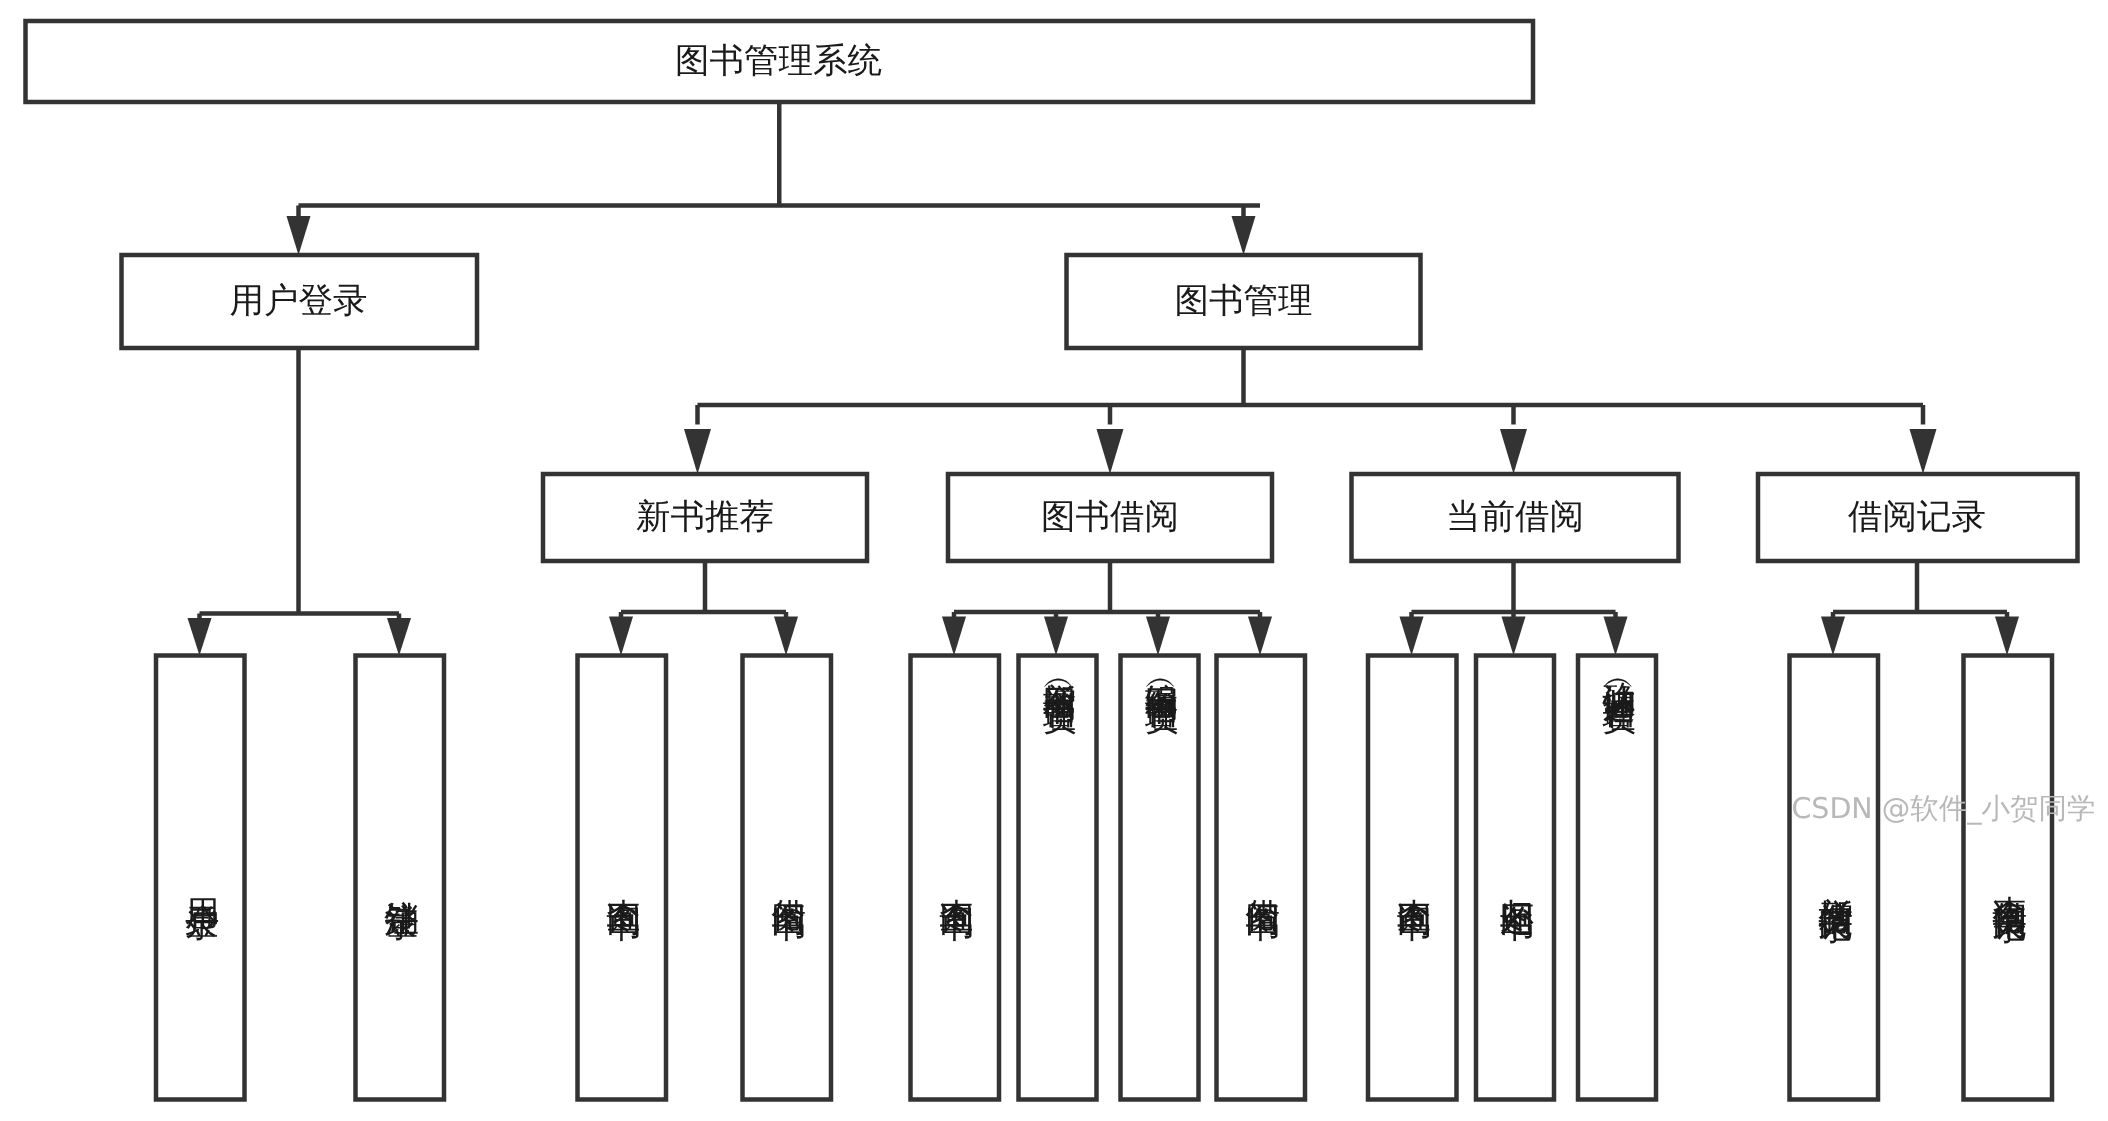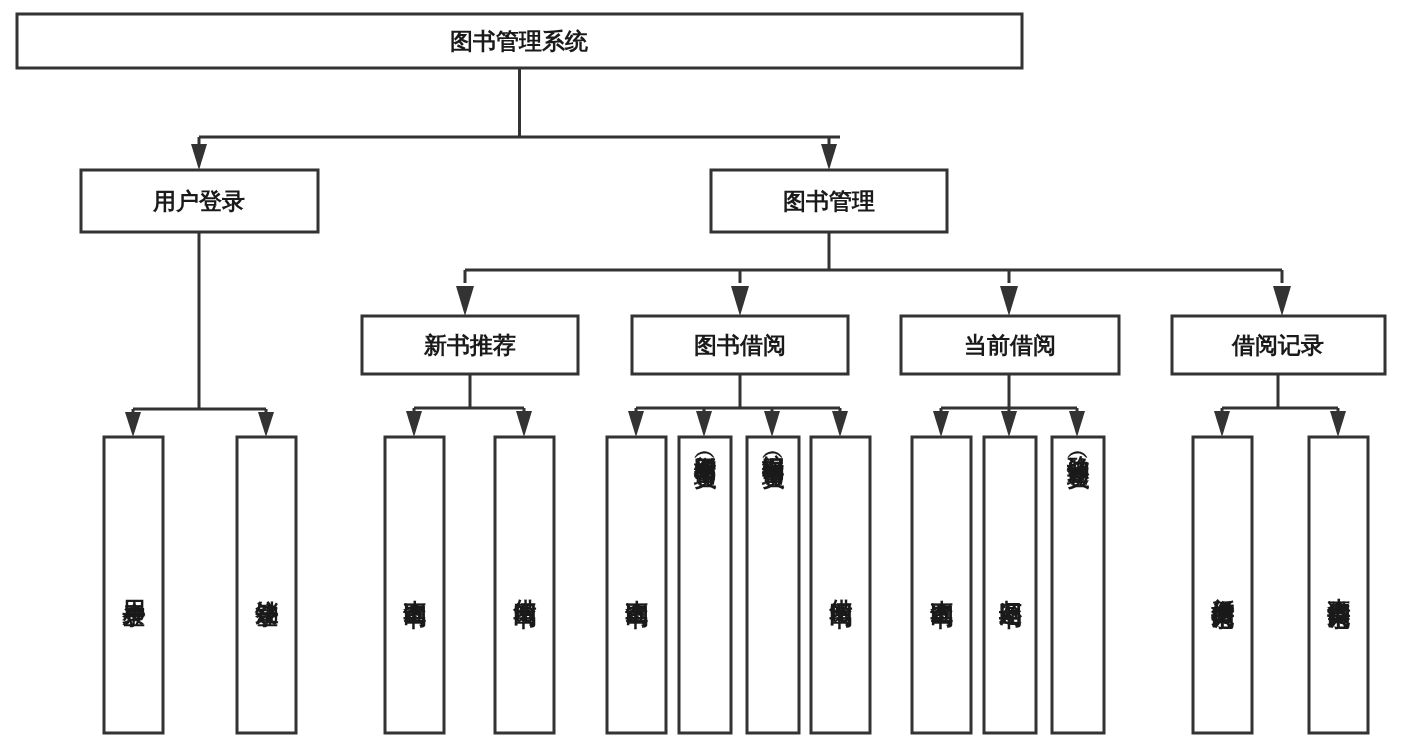--- a/index.html
+++ b/index.html
@@ -13,21 +13,20 @@
     font-family: "DejaVu Sans", "Liberation Sans", sans-serif;
     overflow: hidden;
     position: relative;
   }
   #diagram-root {
     position: absolute;
     left: 0;
     top: 0;
     width: 1405px;
     height: 558px;
-    font-weight: bold;
   }
   svg.flow {
     display: block;
     width: 1405px;
     height: 747px;
   }
   .node-rect {
     fill: #ffffff;
     stroke: #333333;
     stroke-width: 3;
@@ -263,14 +262,15 @@
     <span class="leaf-label" style="font-size:22px;">确认归还（管理员）</span>
   </div>
 
   <div class="leaf-label-wrap" style="left:1193px; top:437px; width:59px; height:296px;">
     <span class="leaf-label">新增借阅记录</span>
   </div>
   <div class="leaf-label-wrap" style="left:1309px; top:437px; width:59px; height:296px;">
     <span class="leaf-label">查询借阅记录</span>
   </div>
 
+  <div class="watermark">CSDN @软件_小贺同学</div>
 
 </div>
 
 </body></html>

